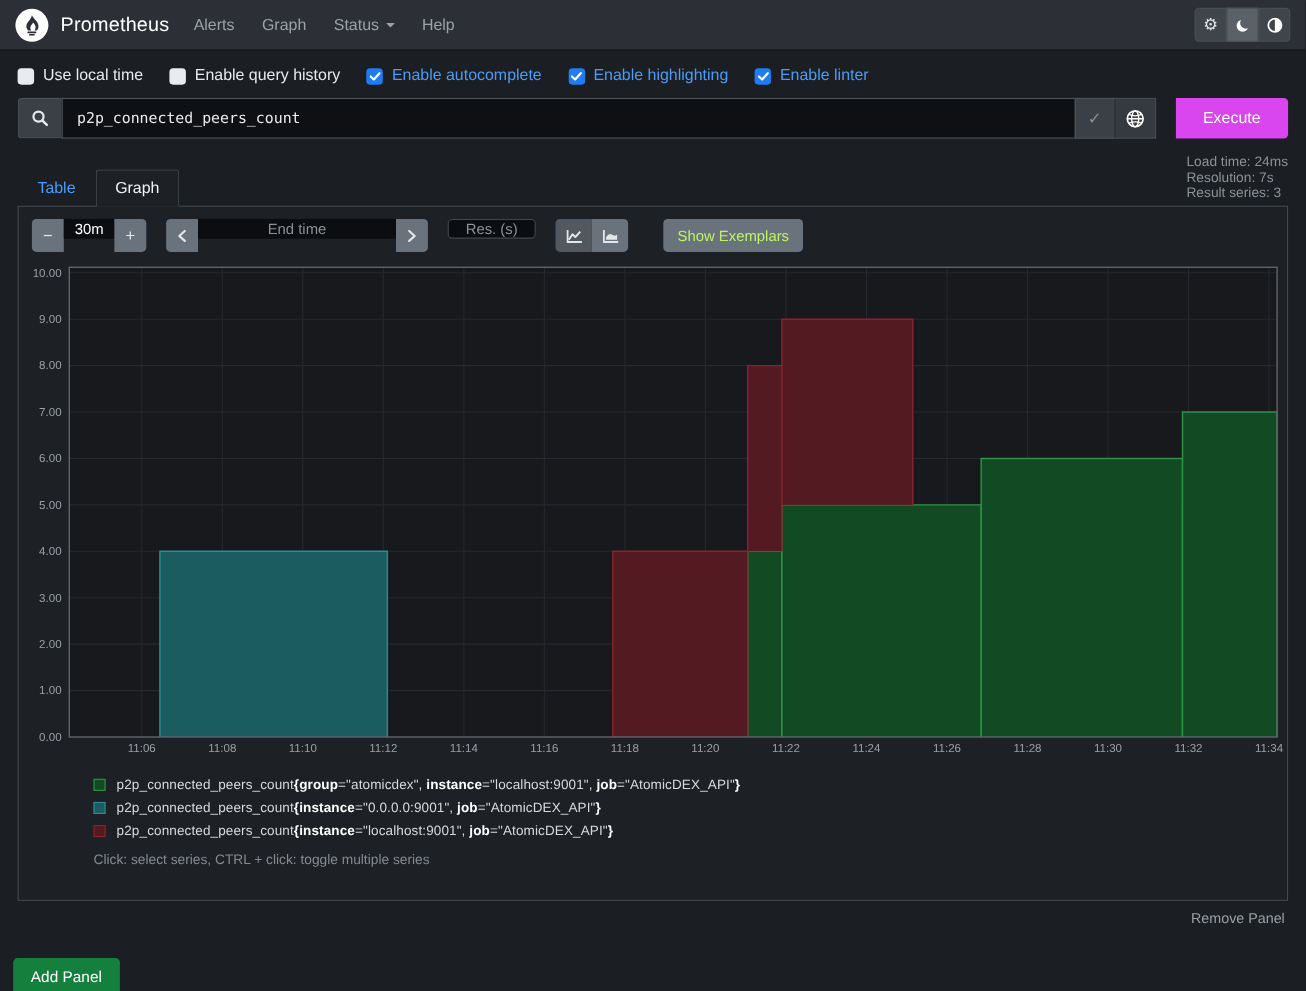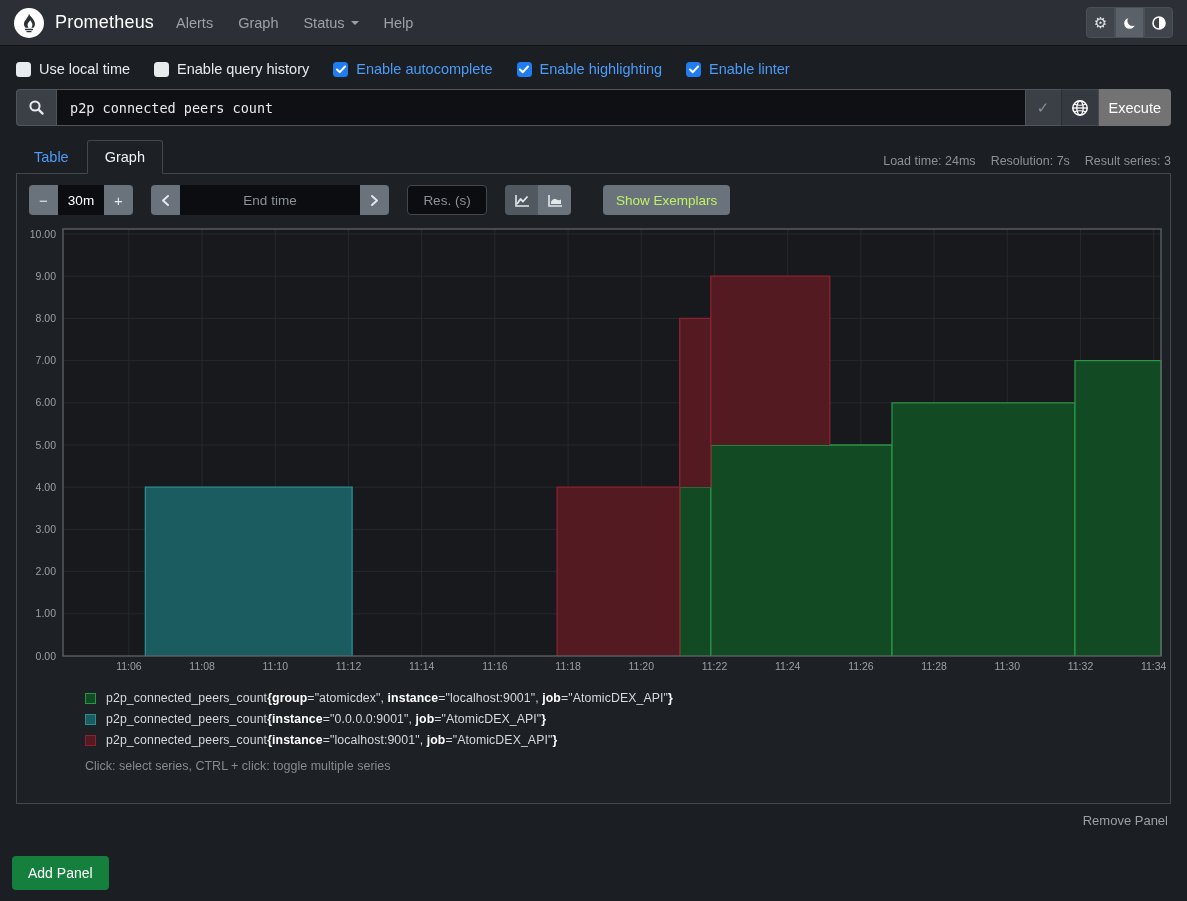--- a/index.html
+++ b/index.html
@@ -41,39 +41,39 @@
   
   .query-row { display:flex; margin:0 16px; height:37px; }
   .q-addon { width:40px; background:#3a4046; border:1px solid #50555a; border-right:none;
     border-radius:4px 0 0 4px; display:flex; align-items:center; justify-content:center; }
   .q-input { flex:1; background:#0e1013; border:1px solid #50555a; border-right:none; color:#e8eaed;
     font-family:"DejaVu Sans Mono", monospace; font-size:13.5px; padding:0 13px; outline:none; }
   .q-check { width:37px; background:#3a4046; border:1px solid #50555a; border-right:1px solid #2b2f34;
     display:flex; align-items:center; justify-content:center; color:#8b9196; font-size:15px; cursor:pointer; }
   .q-globe { width:37px; background:#343a40; border:1px solid #464b51; border-left:none;
     display:flex; align-items:center; justify-content:center; cursor:pointer; }
-  .btn-primary { background:#737373; color:#ffffff; border:none; border-radius:0 4px 4px 0;
-    font-size:14.5px; padding:0 10px; cursor:pointer; font-family:inherit; }
+  .btn-primary { background:#d946ef; color:#ffffff; border:none; border-radius:0 4px 4px 0;
+    font-size:14.5px; padding:0 25px; cursor:pointer; font-family:inherit;margin-left:18px; }
   
   .tabs-row { display:flex; align-items:flex-end; margin:14px 16px 0 16px; position:relative; z-index:2; }
   .tab { font-size:14.5px; padding:8px 17px; cursor:pointer; border:1px solid transparent; margin-bottom:-1px; }
   .tab.inactive { color:#4a9cf8; }
   .tab.active { color:#f0f2f4; background:#1d2024; border-color:#43484d; border-bottom-color:#1d2024;
     border-radius:3px 3px 0 0; }
-  .stats { margin-left:auto; display:flex; color:#8b9196; font-size:12.5px; padding-bottom:5px; }
+  .stats { margin-left:auto; display:flex; color:#8b9196; font-size:12.5px; padding-bottom:5px;flex-direction:column; }
   .stats span { margin-left:15px; }
   
   .panel { margin:0 16px; border:1px solid #43484d; background:#1d2024; padding:9px 10px 0 10px; position:relative; z-index:1; }
   .controls { display:flex; margin:2px 2px 12px 2px; }
   .grp { display:flex; margin-right:18px; }
   .btn-sec { background:#6a737b; border:none; color:#e4e7ea; height:30px; min-width:29px;
     display:flex; align-items:center; justify-content:center; font-size:15px; cursor:pointer; font-family:inherit; }
   .grp .btn-sec:first-child { border-radius:4px 0 0 4px; }
   .grp .btn-sec:last-child  { border-radius:0 4px 4px 0; }
-  .inp-dark { background:#0b0d10; border:none; color:#ffffff; height:30px; text-align:center;
+  .inp-dark { background:#0b0d10; border:none; color:#ffffff; height:18px; text-align:center;
     font-size:13.5px; font-family:inherit; outline:none; }
   .inp-range { width:46px; }
   .inp-end { width:180px; }
   .inp-end::placeholder, .inp-res::placeholder { color:#8b9196; text-align:center; }
   .inp-res { width:80px; border:1px solid #43484d; border-radius:4px; margin-right:18px; }
   .btn-icon { width:33px; }
   .btn-icon.dim { background:#51585f; }
   .btn-exemplars { border-radius:4px; font-size:13.5px; padding:0 13px; color:#bef264; margin-left:14px; }
   
   .chart-wrap { position:relative; }

